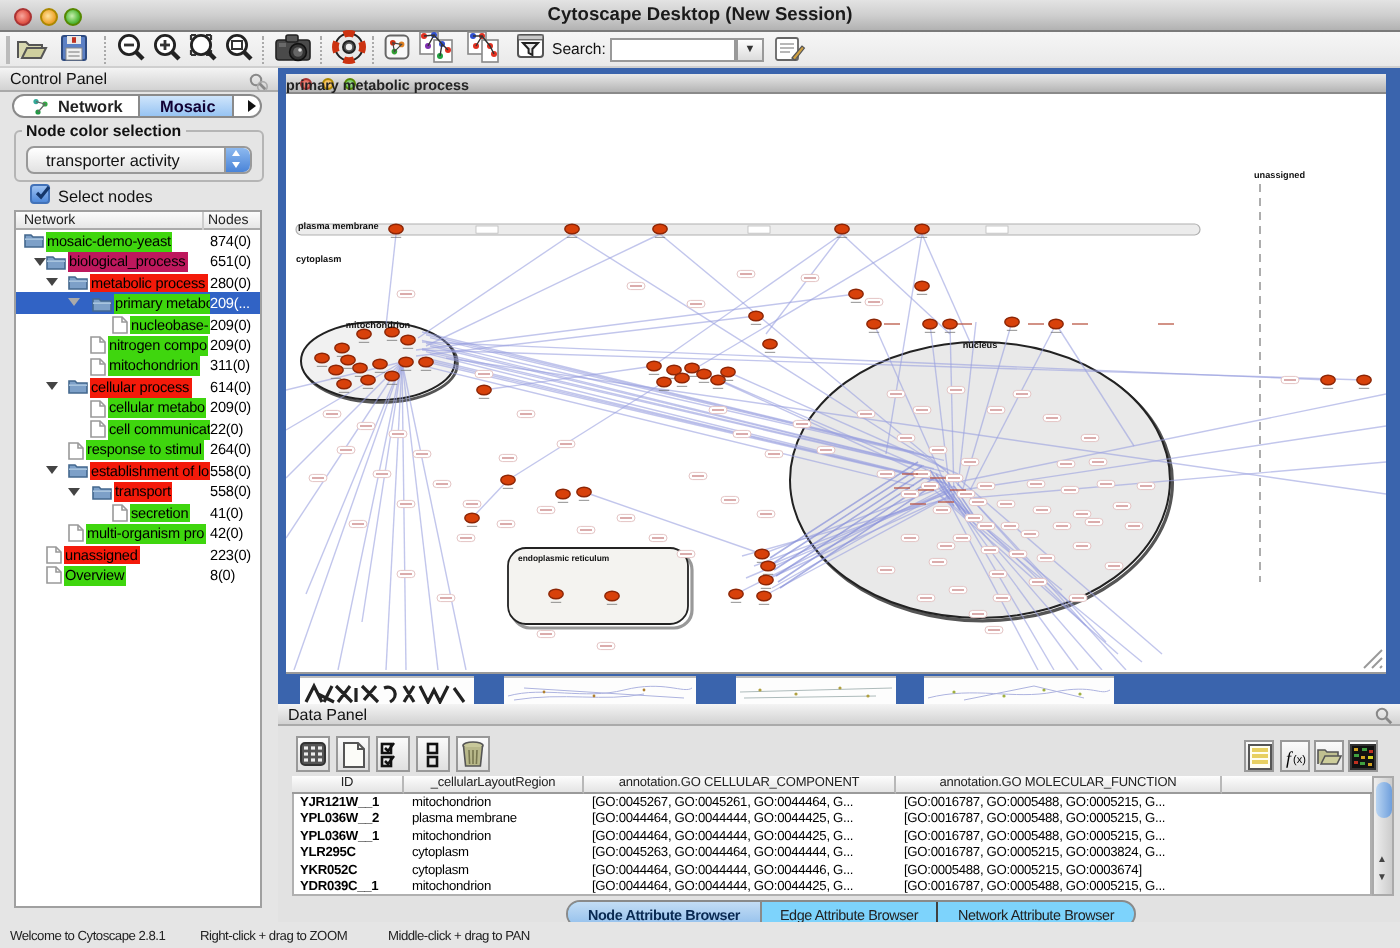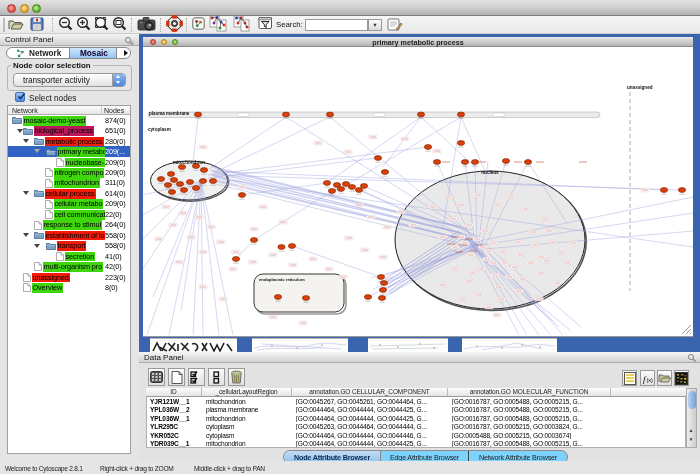--- a/index.html
+++ b/index.html
@@ -2,20 +2,21 @@
 <html><head><meta charset="utf-8"><style>
 * { margin:0; padding:0; box-sizing:border-box; }
 body { font-family:"Liberation Sans",sans-serif; width:700px; height:474px; overflow:hidden; background:#e5e5e5; position:relative; }
 .abs { position:absolute; }
 </style></head><body>
 
 <div class="abs" style="left:0;top:0;width:700px;height:16px;background:linear-gradient(#e3e3e3,#cfcfcf 50%,#b2b2b2);border-bottom:1px solid #7a7a7a">
   <div class="abs" style="left:7px;top:3.5px;width:9px;height:9px;border-radius:50%;background:radial-gradient(circle at 3px 3px,#f8a79d,#e2574a 60%,#b03a2c);border:0.5px solid #a33"></div>
   <div class="abs" style="left:19.5px;top:3.5px;width:9px;height:9px;border-radius:50%;background:radial-gradient(circle at 3px 3px,#fde3a0,#f0a832 60%,#c07c18);border:0.5px solid #a80"></div>
   <div class="abs" style="left:32px;top:3.5px;width:9px;height:9px;border-radius:50%;background:radial-gradient(circle at 3px 3px,#c8efaf,#57ba3c 60%,#2e8a1e);border:0.5px solid #580"></div>
+  <div class="abs" style="left:0;top:2px;width:700px;text-align:center;font-size:9.3px;font-weight:bold;color:#1a1a1a">Cytoscape Desktop (New Session)</div>
 </div>
 
 <div class="abs" style="left:0;top:16px;width:700px;height:18px;background:linear-gradient(#f6f6f6,#e9e9e9);border-bottom:1px solid #cfcfcf"></div>
 <div class="abs" style="left:3px;top:18px;width:2px;height:14px;border-left:1px solid #bbb;border-right:1px solid #bbb"></div>
 <div class="abs" style="left:8px;top:17px;line-height:0"><svg width="16" height="14" viewBox="0 0 16 14">
       <path d="M1 12 L1 4 L5 4 L6.5 5.5 L13 5.5 L13 7" fill="#d8d8b0" stroke="#555" stroke-width="1"></path>
       <path d="M3 12 L5.5 7 L15 7 L12.5 12 Z" fill="#cfcf9e" stroke="#555" stroke-width="1"></path>
     </svg></div>
 <div class="abs" style="left:30px;top:17px;line-height:0"><svg width="14" height="14" viewBox="0 0 14 14">
       <rect x="1" y="1" width="12" height="12" rx="1" fill="#5b7fc4" stroke="#2d4a80" stroke-width="1"></rect>
@@ -299,21 +300,21 @@
         </div>
       </div>
   </div>
 </div>
 
 <div class="abs" style="left:143px;top:37px;width:550px;height:300px;background:#fff;border-bottom:1.5px solid #9a9a9a">
   <div class="abs" style="left:0;top:0;width:550px;height:10px;background:linear-gradient(#e8e8e8,#b4b4b4);border-bottom:1px solid #8a8a8a">
     <div class="abs" style="left:7px;top:2px;width:6px;height:6px;border-radius:50%;background:radial-gradient(circle at 2px 2px,#f0a098,#d84a3a);border:0.5px solid #a33"></div>
     <div class="abs" style="left:18px;top:2px;width:6px;height:6px;border-radius:50%;background:radial-gradient(circle at 2px 2px,#fce0a0,#eca428);border:0.5px solid #a80"></div>
     <div class="abs" style="left:29px;top:2px;width:6px;height:6px;border-radius:50%;background:radial-gradient(circle at 2px 2px,#c0e8a8,#4cb038);border:0.5px solid #580"></div>
-    <div class="abs" style="left:0;top:1px;width:550px;text-align:center;font-size:7.2px;font-weight:bold;color:#222">primary metabolic process</div>
+    <div class="abs" style="left:0;top:1px;width:550px;text-align:left;font-size:7.2px;font-weight:bold;color:#222">primary metabolic process</div>
   </div>
   <div class="abs" style="left:0;top:10px;width:550px;height:288px;overflow:hidden">
       <svg width="550" height="288" viewBox="0 0 550 288" xmlns="http://www.w3.org/2000/svg" style="position:absolute;left:0;top:0">
         <rect x="5" y="65" width="452" height="5.5" rx="2.7" fill="#ececec" stroke="#b0b0b0" stroke-width="0.6"></rect>
         <rect x="95" y="66" width="11" height="3.6" fill="#fff" stroke="#bbb" stroke-width="0.4"></rect>
         <rect x="231" y="66" width="11" height="3.6" fill="#fff" stroke="#bbb" stroke-width="0.4"></rect>
         <rect x="350" y="66" width="11" height="3.6" fill="#fff" stroke="#bbb" stroke-width="0.4"></rect>
         <ellipse cx="348.2" cy="194.4" rx="95" ry="69" fill="none" stroke="#555" stroke-width="1.6"></ellipse>
         <ellipse cx="347" cy="193" rx="95" ry="69" fill="#e9e9e9" stroke="#222" stroke-width="1"></ellipse>
         <ellipse cx="47.2" cy="134.7" rx="38.5" ry="19.5" fill="none" stroke="#555" stroke-width="1.4"></ellipse>

